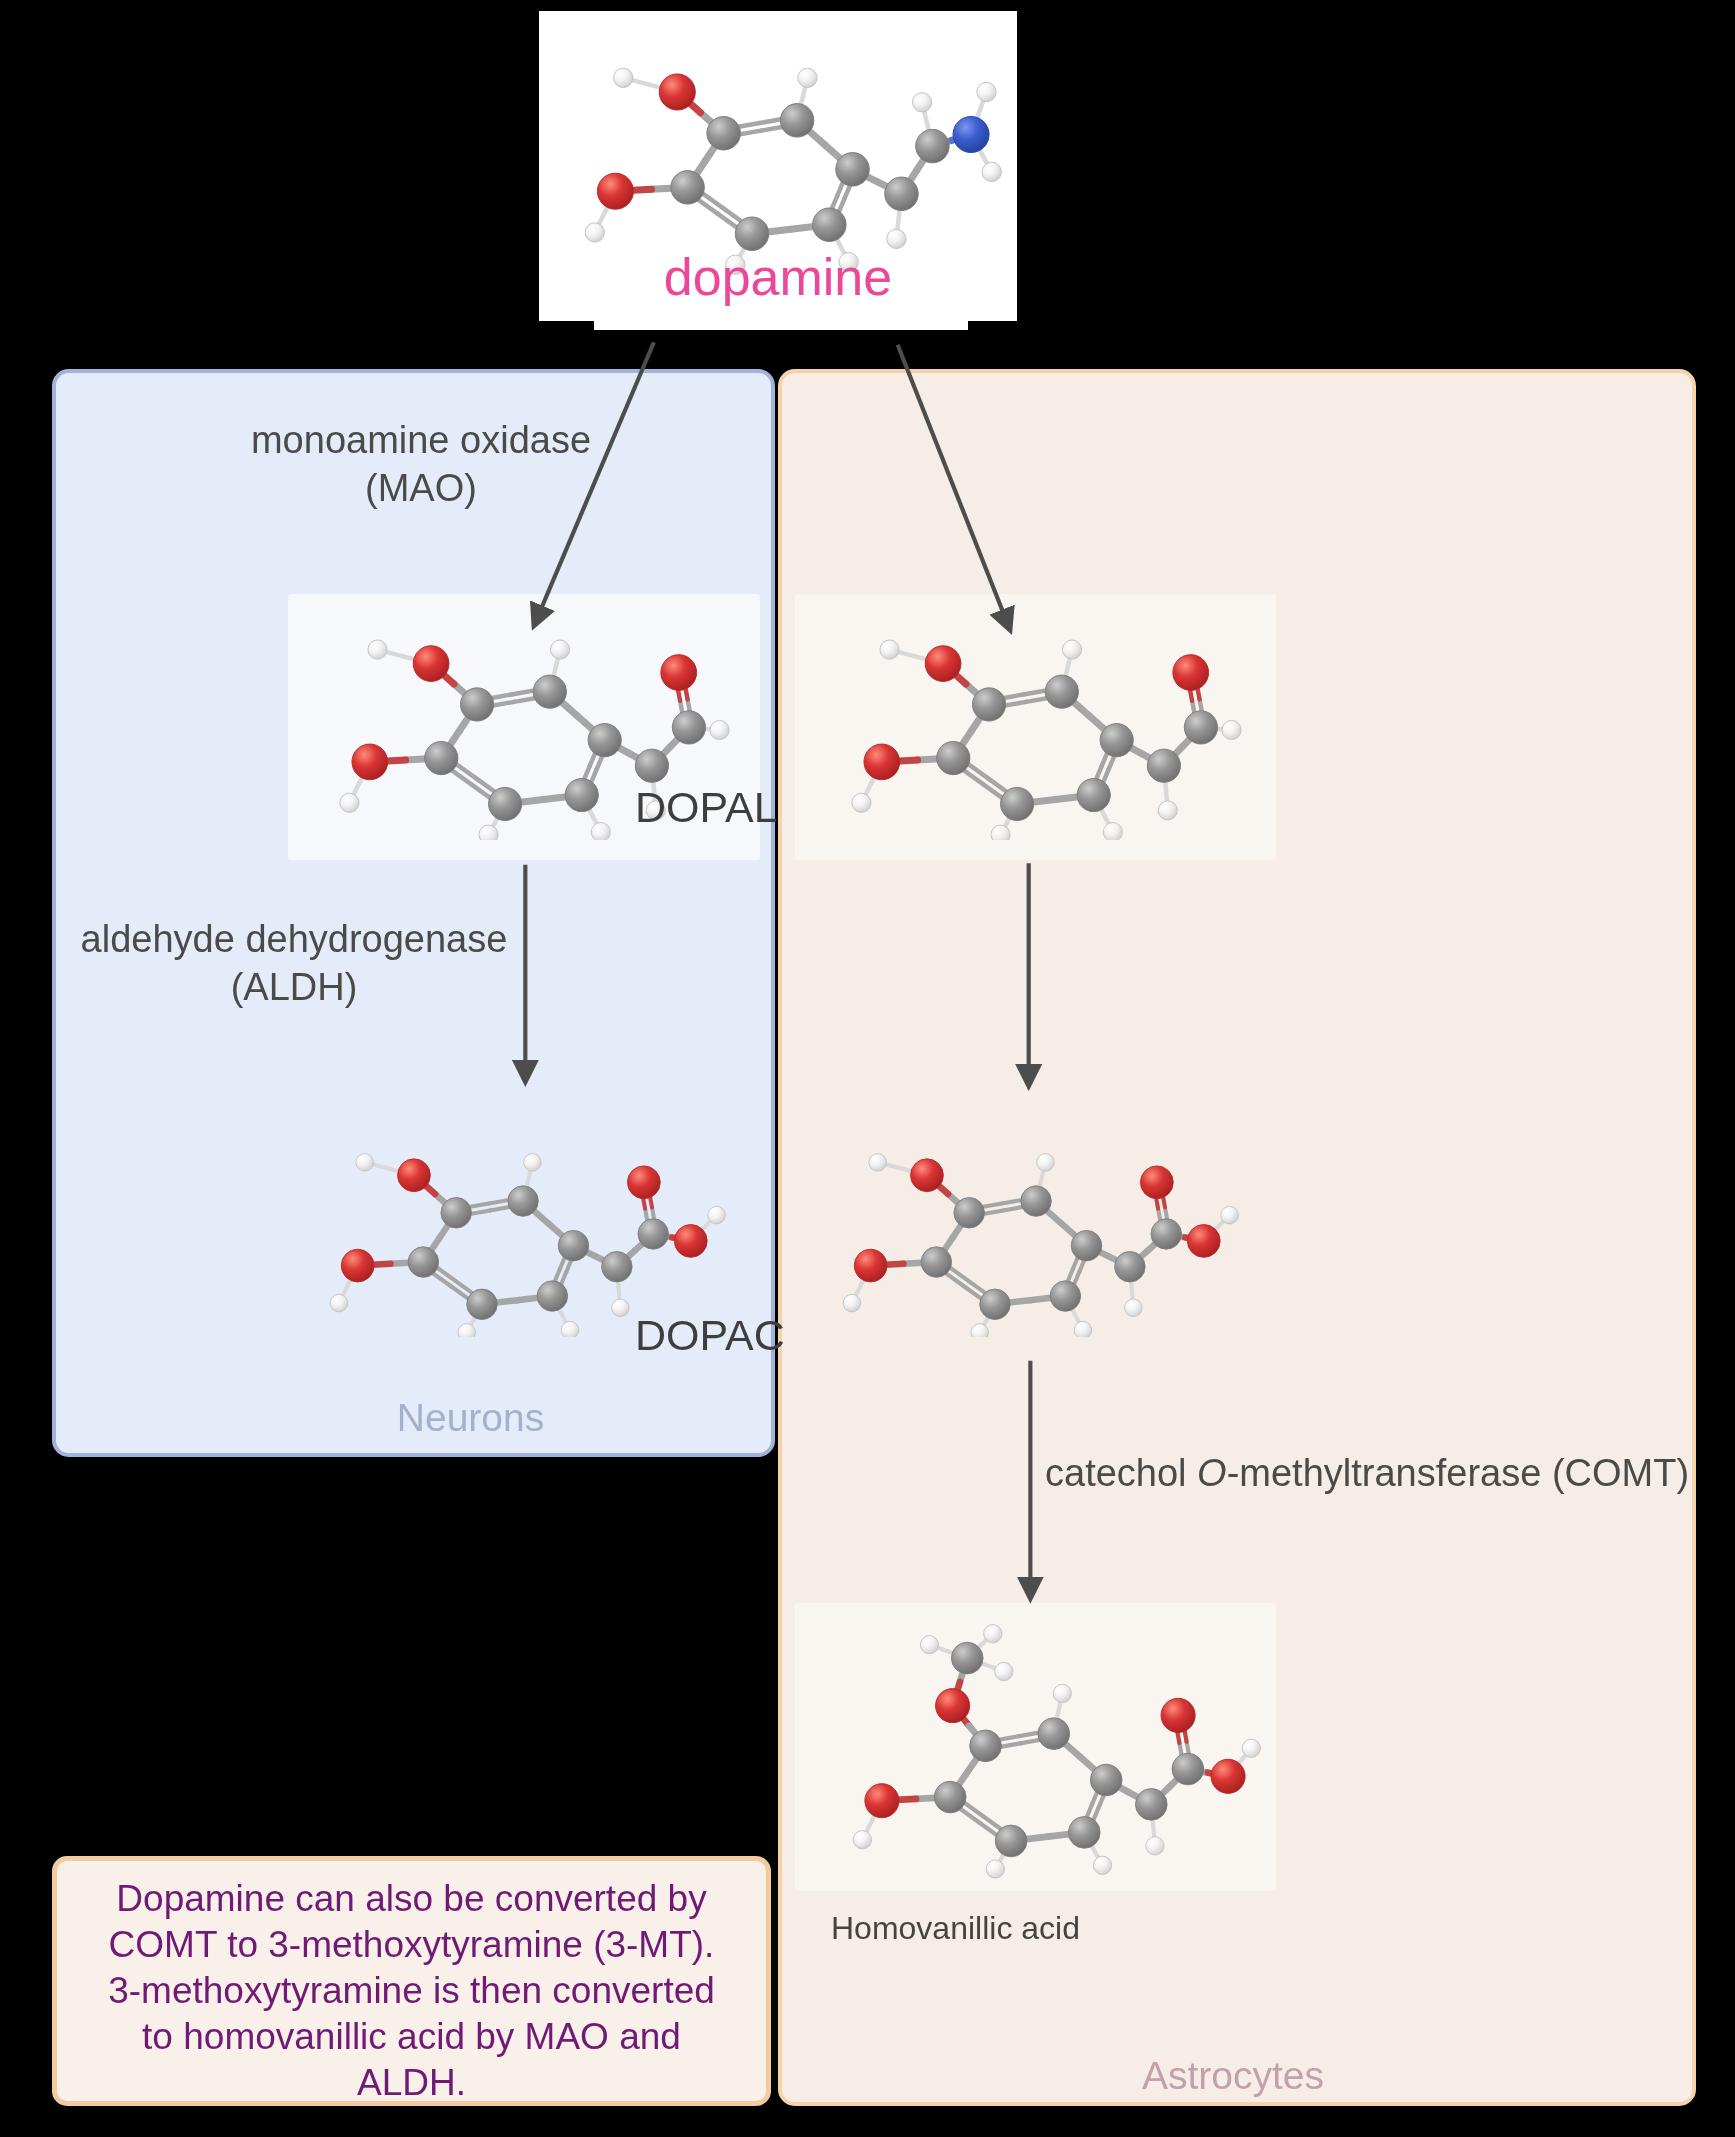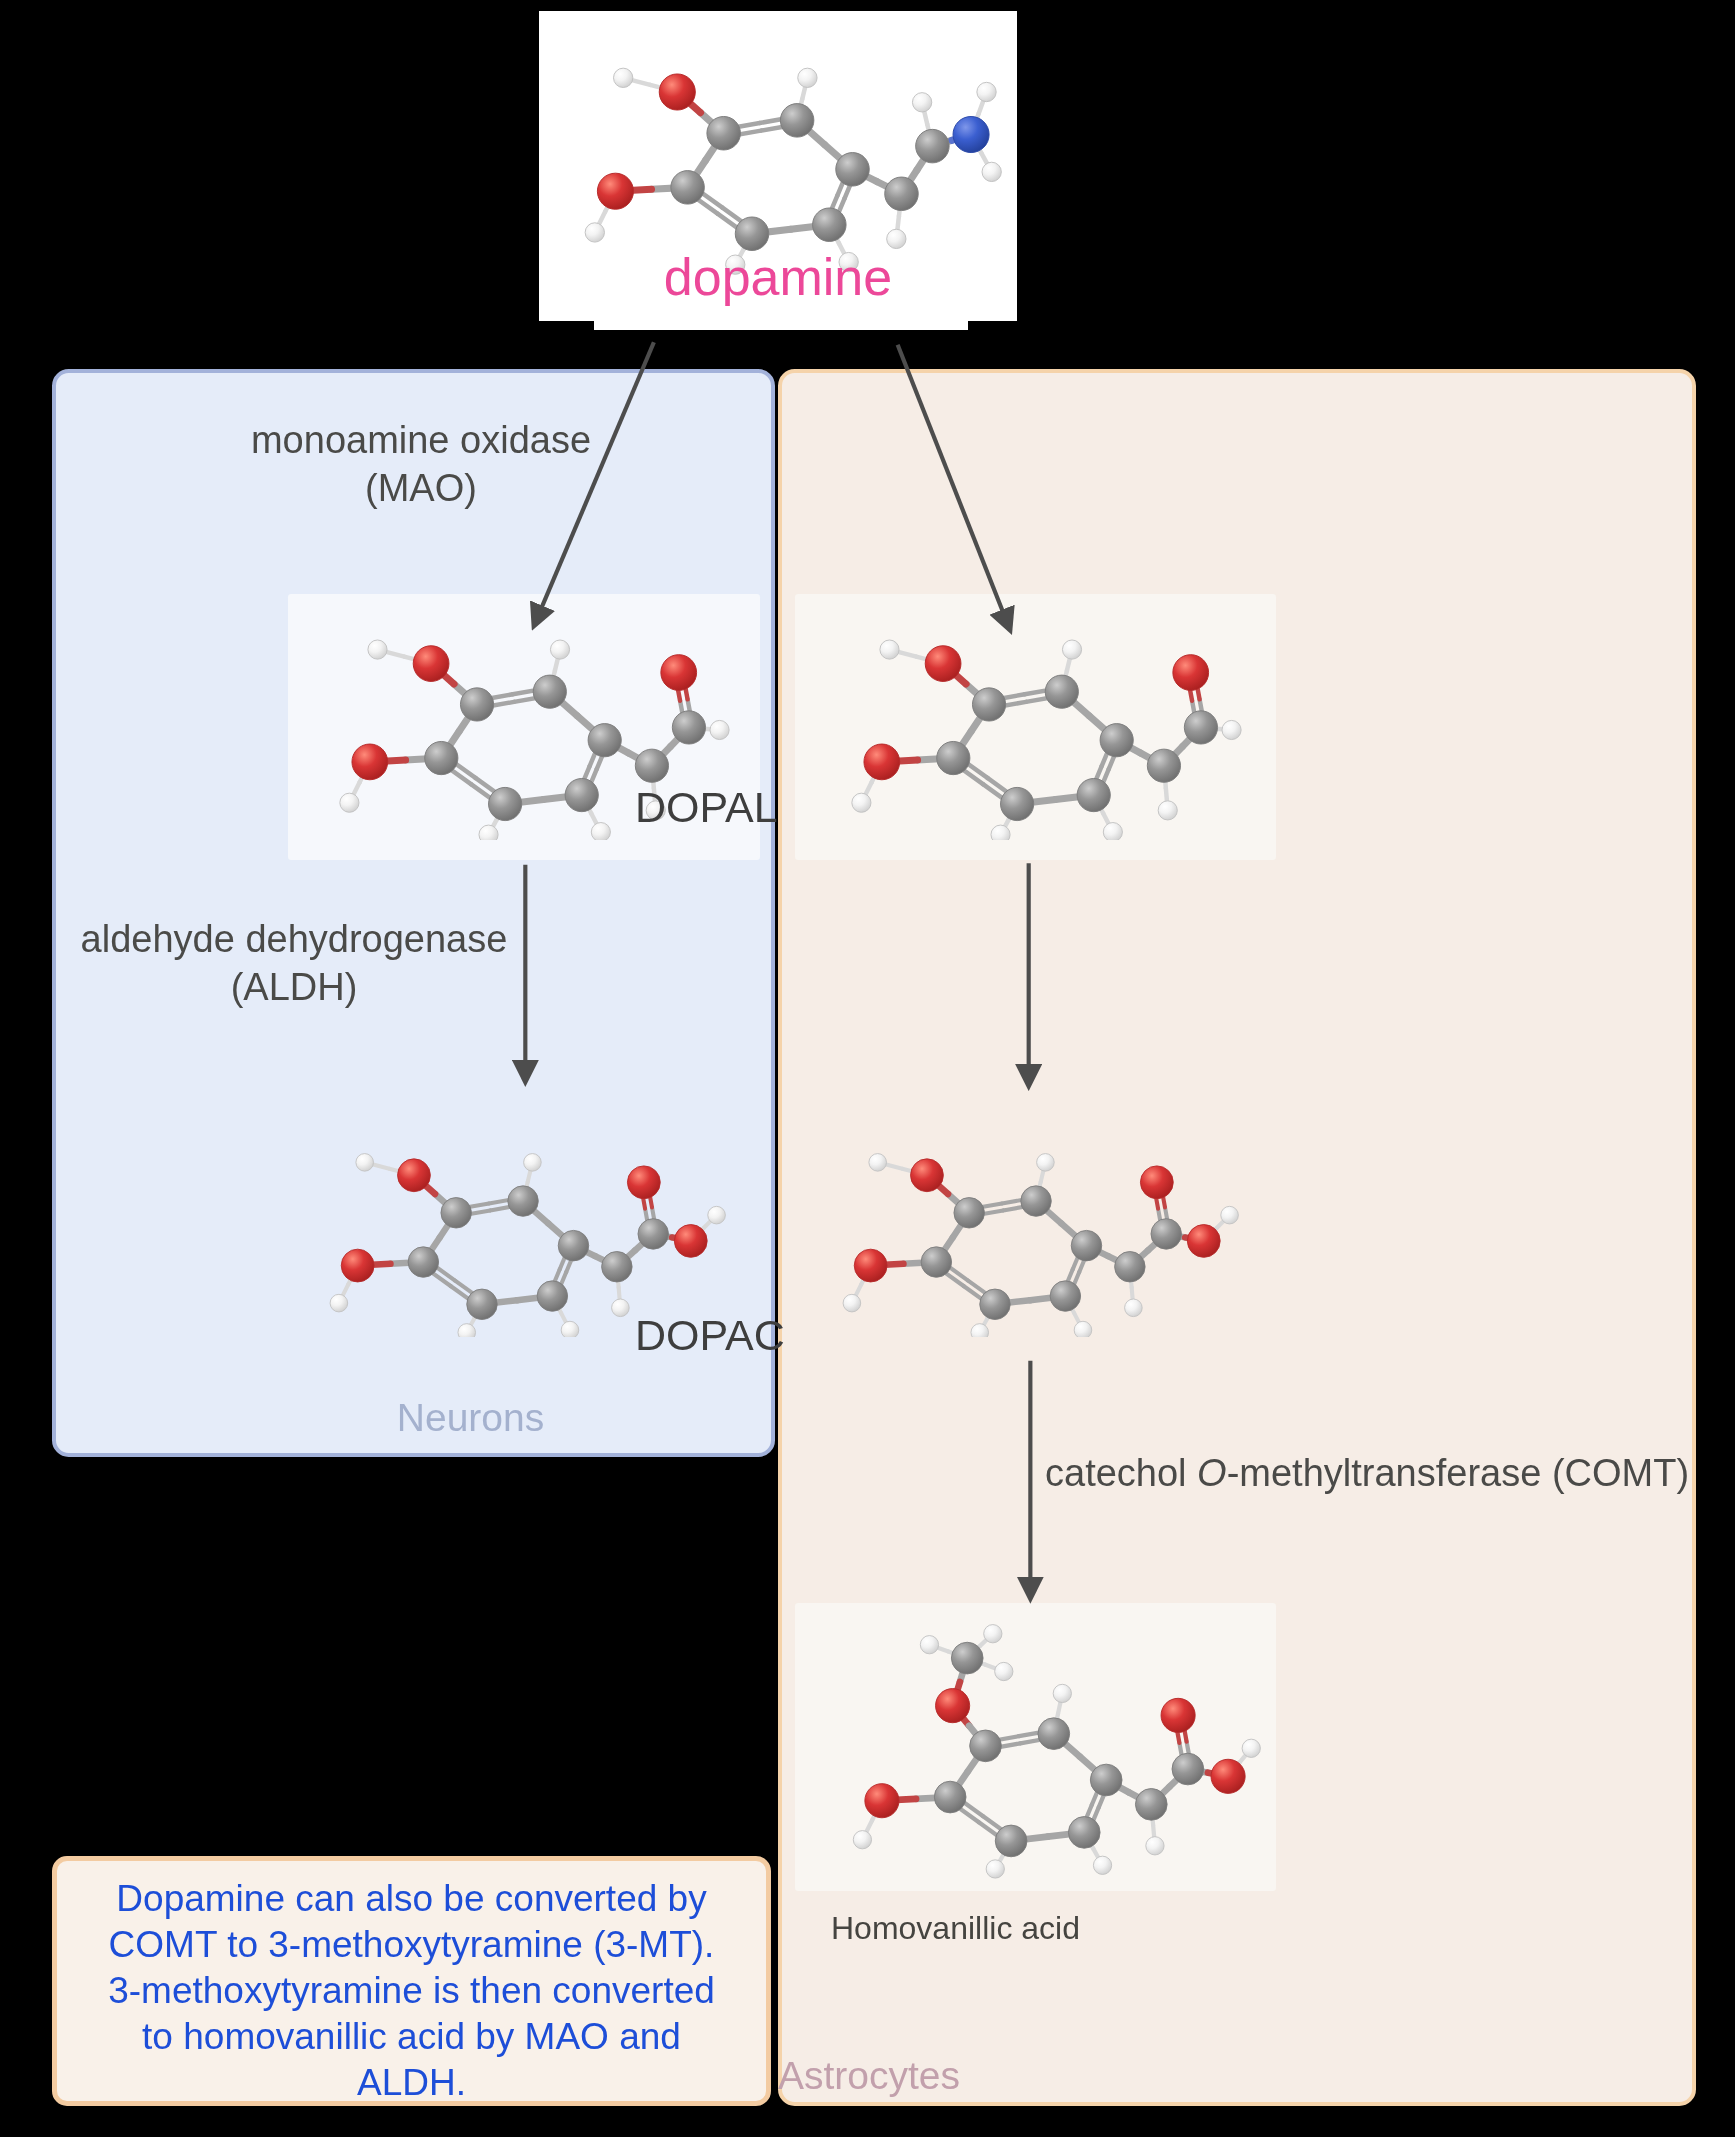--- a/index.html
+++ b/index.html
@@ -37,21 +37,21 @@
   .inner-box{border-radius:3.3px;}
   .inner-box.dopal-left{left:288px;top:594px;width:472px;height:266px;background:var(--inner-blue);}
   .inner-box.dopal-right{left:795px;top:594px;width:481px;height:266px;background:var(--inner-tan);}
   .inner-box.hva{left:795px;top:1603px;width:481px;height:288px;background:var(--inner-tan);}
   .note-box{
     left:52px;top:1856px;width:719px;height:250px;box-sizing:border-box;
     background:var(--note-fill);border:5px solid var(--note-border);border-radius:15px;
     text-align:center;padding-top:15px;
   }
   .note-line{
-    font-size:37px;line-height:46px;font-weight:500;color:#1d4ed8;white-space:nowrap;
+    font-size:37px;line-height:46px;font-weight:500;color:#701a75;white-space:nowrap;
   }
   .dopamine-label{
     left:539px;top:247px;width:478px;text-align:center;
     font-size:52px;color:#ec4899;
   }
   .enzyme{
     text-align:center;color:#4a4a48;font-size:38px;line-height:48px;
   }
   .enzyme.mao{left:129px;top:416px;width:584px;}
   .enzyme.aldh{left:22.5px;top:915px;width:543px;}
@@ -60,21 +60,21 @@
     font-size:43px;color:#3e3e3e;text-align:left;
   }
   .metab.dopal{left:635px;top:783px;width:292px;}
   .metab.dopac{left:635px;top:1311px;width:292px;}
   .hva-label{
     left:831px;top:1910px;width:584px;text-align:left;
     font-size:32px;color:#454440;
   }
   .region-label{font-size:39px;}
   .region-label.neurons-label{left:52px;top:1396px;width:837px;text-align:center;color:var(--neurons-label);}
-  .region-label.astrocytes-label{left:778px;top:2054px;width:910px;text-align:left;color:var(--astrocytes-label);}
+  .region-label.astrocytes-label{left:778px;top:2054px;width:910px;text-align:center;color:var(--astrocytes-label);}
   .mol{position:absolute;}
   #arrow-layer{left:0;top:0;width:1736px;height:2137px;pointer-events:none;}
   .italic{font-style:italic;}
 </style>
 </head>
 <body>
 
 <div class="abs region neurons"></div>
 <div class="abs region astrocytes"></div>
 

